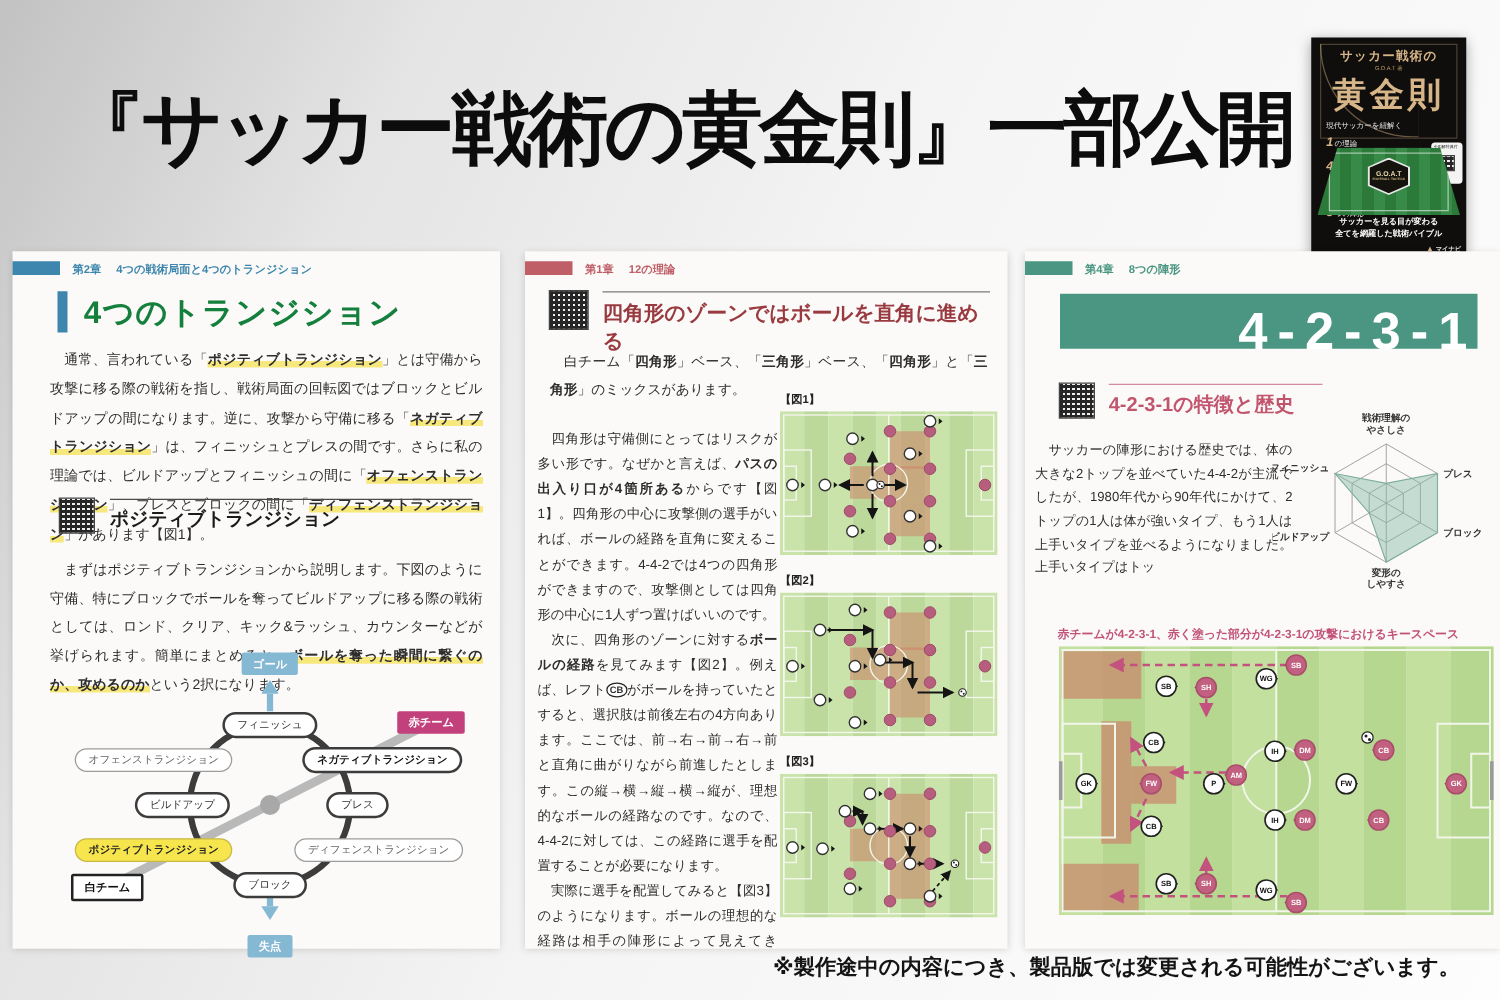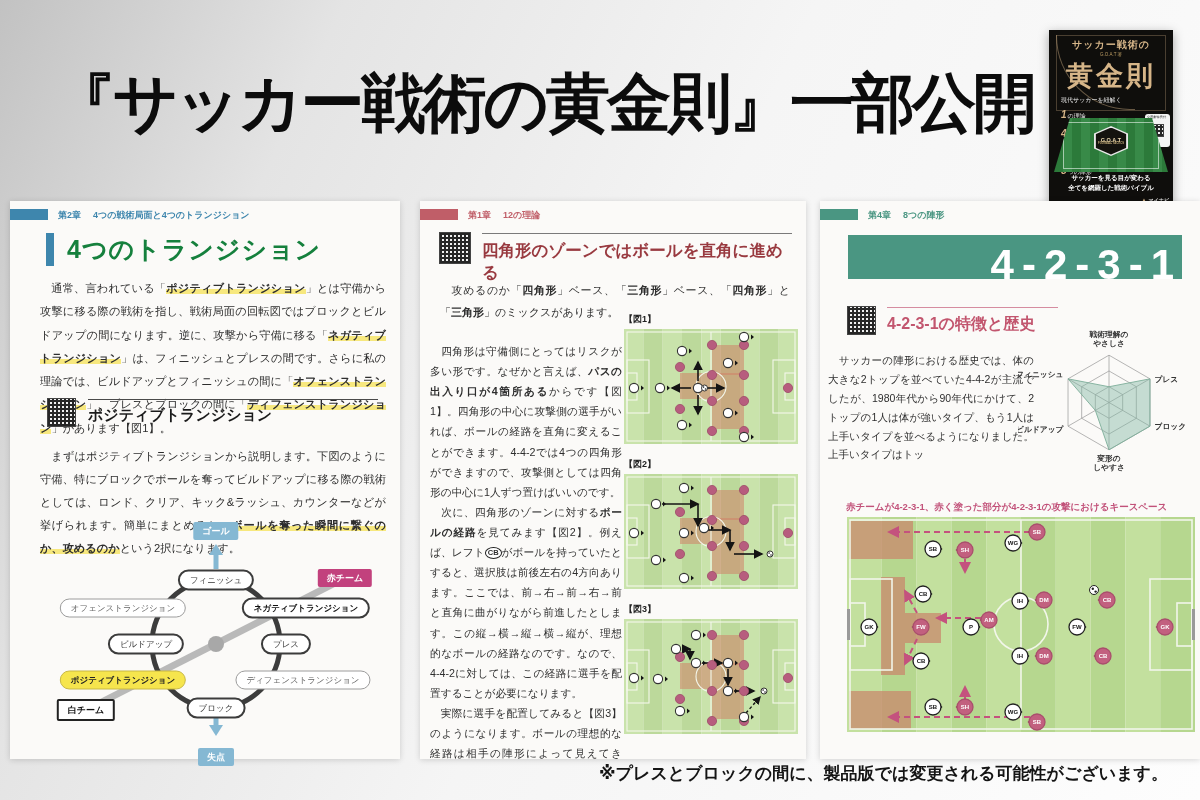--- a/index.html
+++ b/index.html
@@ -187,21 +187,21 @@
 
 <div class="abs page page-mid">
   <div class="chap-bar" style="background:#c05e68;"></div>
   <div class="chap-txt" style="color:#c05e68;">
     <span>第1章</span><span class="gap"></span><span>12の理論</span>
   </div>
   <div class="m-subsec">
     <div class="qr"></div>
     <div class="m-title">四角形のゾーンではボールを直角に進める</div>
   </div>
-  <div class="para m-para1"><span>　攻めるのか「</span><span class="seg-b">四角形</span><span>」ベース、「</span><span class="seg-b">三角形</span><span>」ベース、「</span><span class="seg-b">四角形</span><span>」と「</span><span class="seg-b">三角形</span><span>」のミックスがあります。</span></div>
+  <div class="para m-para1"><span>　白チーム「</span><span class="seg-b">四角形</span><span>」ベース、「</span><span class="seg-b">三角形</span><span>」ベース、「</span><span class="seg-b">四角形</span><span>」と「</span><span class="seg-b">三角形</span><span>」のミックスがあります。</span></div>
   <div class="abs m-colL" style="position:absolute;">
     <p><span>　四角形は守備側にとってはリスクが多い形です。なぜかと言えば、</span><span class="seg-b">パスの出入り口が4箇所ある</span><span>からです【図1】。四角形の中心に攻撃側の選手がいれば、ボールの経路を直角に変えることができます。4-4-2では4つの四角形ができますので、攻撃側としては四角形の中心に1人ずつ置けばいいのです。</span></p>
     <p><span>　次に、四角形のゾーンに対する</span><span class="seg-b">ボールの経路</span><span>を見てみます【図2】。例えば、レフト</span><span class="seg-badge">CB</span><span>がボールを持っていたとすると、選択肢は前後左右の4方向あります。ここでは、前→右→前→右→前と直角に曲がりながら前進したとします。この縦→横→縦→横→縦が、理想的なボールの経路なのです。なので、4-4-2に対しては、この経路に選手を配置することが必要になります。</span></p>
     <p><span>　実際に選手を配置してみると【図3】のようになります。ボールの理想的な経路は相手の陣形によって見えてきて、理想的な</span></p>
   </div>
   <div class="m-figcol">
     <div class="fig-label">【図1】</div>
     <svg class="mini" id="fig0" width="174" height="115" viewBox="0 0 174 115">
         <defs>
           <marker id="ab0" markerWidth="7" markerHeight="7" refX="5" refY="3" orient="auto">
@@ -534,13 +534,13 @@
         <polygon points="308.5,110 312.5,106.8 312.5,113.2" fill="#8d3e56"></polygon>
         <circle cx="318" cy="110" r="8" fill="#c2607f" stroke="#a94f6c" stroke-width="1.3"></circle>
         <text x="318" y="112.2" text-anchor="middle" font-size="6" font-weight="bold" fill="#fff">GK</text>
         <circle cx="247" cy="73" r="4.5" fill="#fff" stroke="#222" stroke-width="1"></circle>
         <circle cx="245.8" cy="71.8" r="1.2" fill="#222"></circle>
         <circle cx="248.6" cy="74.6" r="1.2" fill="#222"></circle>
       </svg>
   </div>
 </div>
 
-<div class="abs disclaimer">※プレスとブロックの間に、製品版では変更される可能性がございます。</div>
+<div class="abs disclaimer">※製作途中の内容につき、製品版では変更される可能性がございます。</div>
 
 </body></html>

